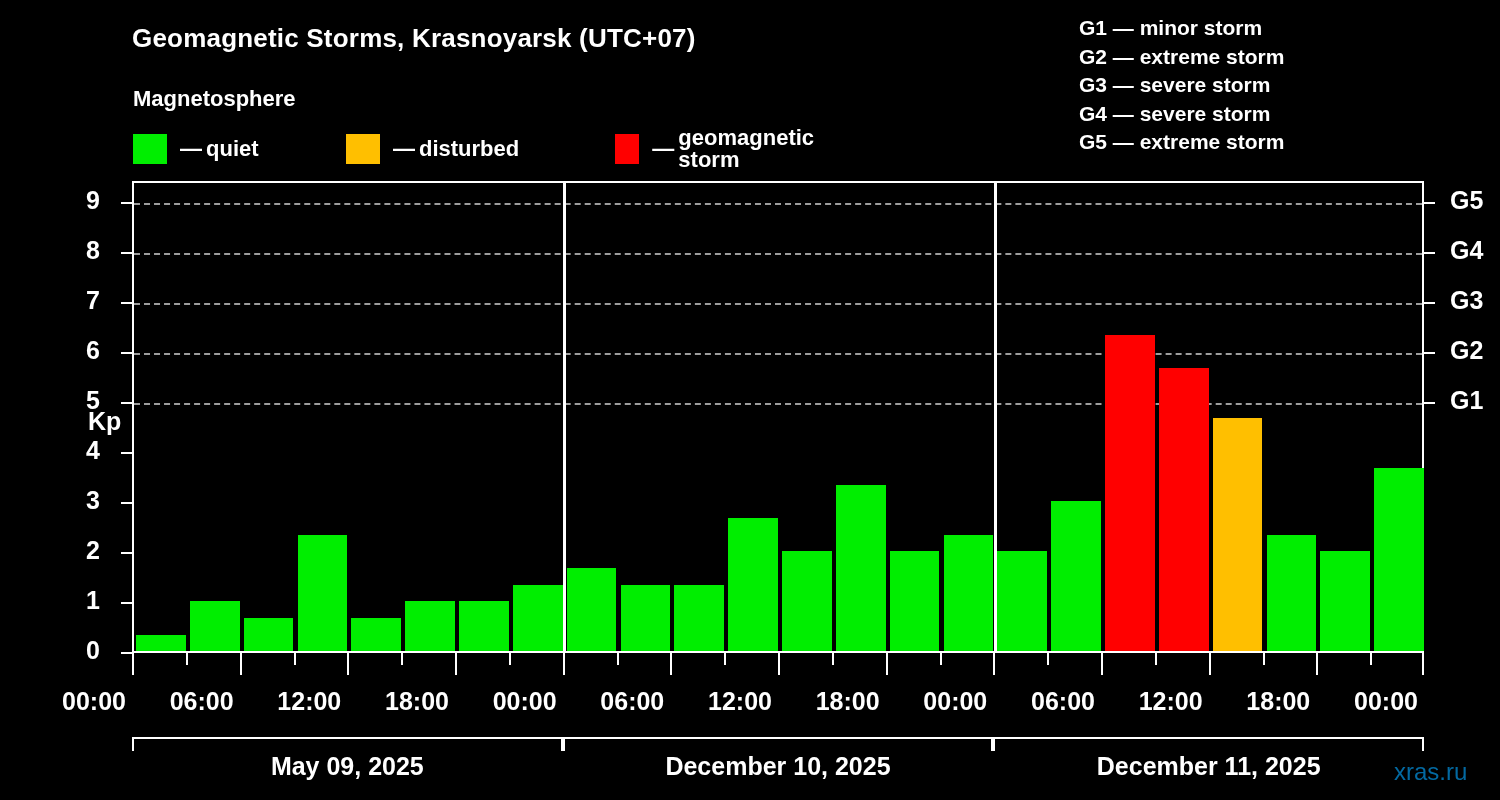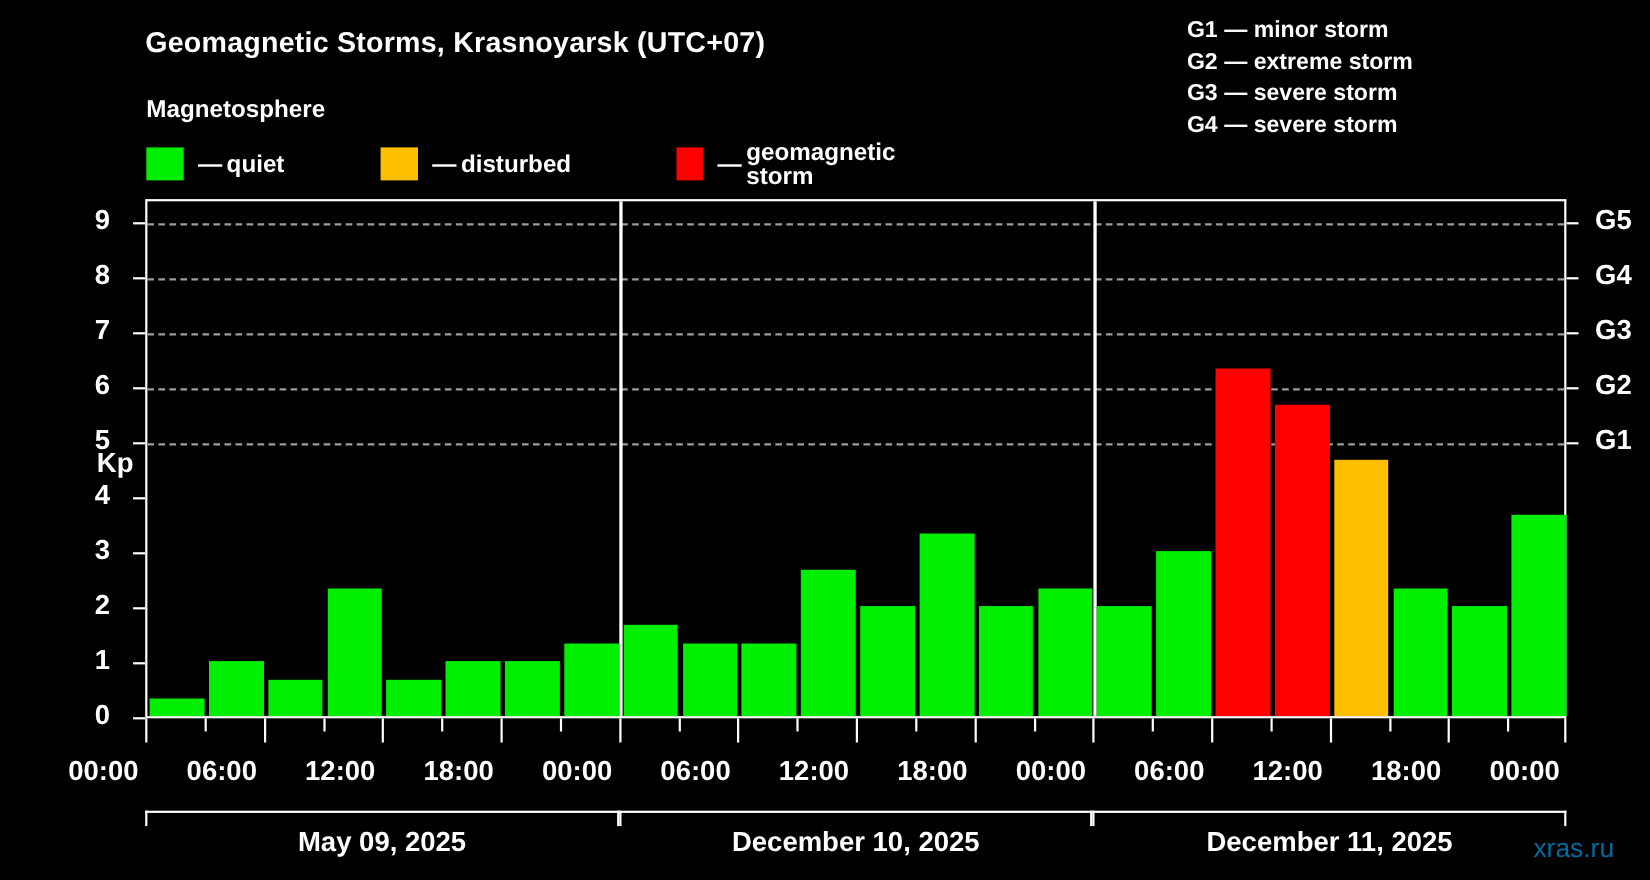--- a/index.html
+++ b/index.html
@@ -124,20 +124,21 @@
         <span class="ms-dash">—</span>
         <span class="ms-label">geomagnetic storm</span>
       </div>
     </div>
 
   <div id="g-legend">
       <div class="g-row"><span class="g-code">G1</span><span> — </span><span>minor storm</span></div>
       <div class="g-row"><span class="g-code">G2</span><span> — </span><span>extreme storm</span></div>
       <div class="g-row"><span class="g-code">G3</span><span> — </span><span>severe storm</span></div>
       <div class="g-row"><span class="g-code">G4</span><span> — </span><span>severe storm</span></div>
+      <div class="g-row"><span class="g-code">G5</span><span> — </span><span>extreme storm</span></div>
     </div>
 
   <div id="y-axis-title">Kp</div>
 
   <div id="y-axis">
       <div class="ytick" style="left: 121px; top: 652px;"></div>
       <div class="ylab" style="left: 60px; top: 636px;">0</div>
       <div class="ytick" style="left: 121px; top: 602px;"></div>
       <div class="ylab" style="left: 60px; top: 586px;">1</div>
       <div class="ytick" style="left: 121px; top: 552px;"></div>

